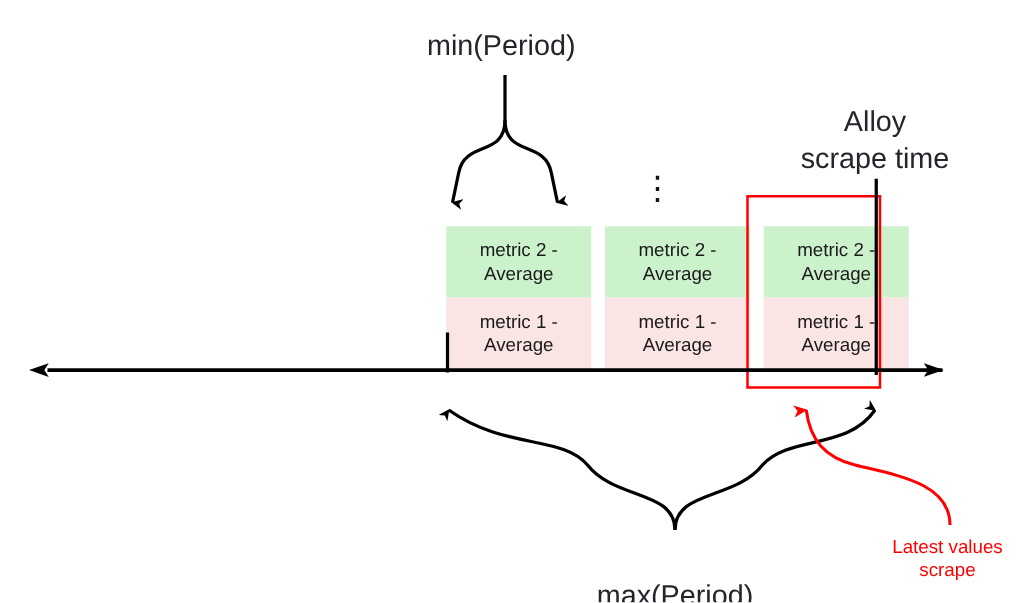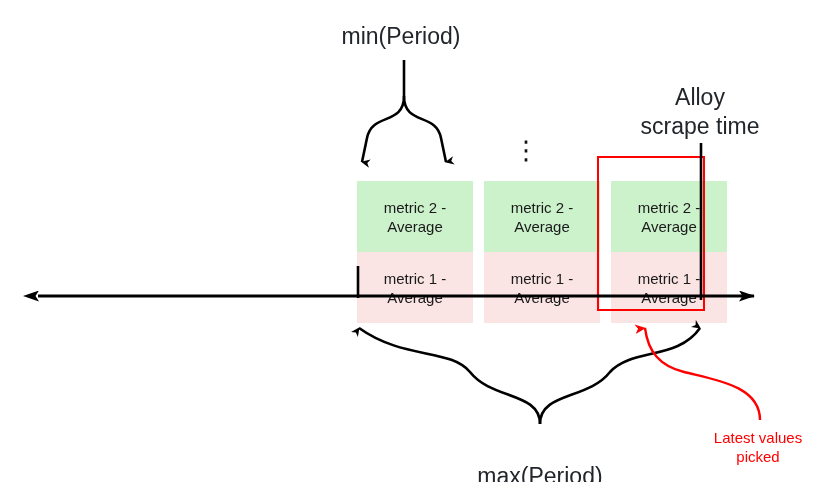--- a/index.html
+++ b/index.html
@@ -50,21 +50,21 @@
     line-height: 26px;
     letter-spacing: 0;
   }
   .period-col {
     position: absolute;
     width: 116px;
   }
   .cell {
     width: 100%;
     box-sizing: border-box;
-    height: 71px;
+    height: 57px;
     display: flex;
     align-items: center;
     justify-content: center;
     text-align: center;
     font-size: 15px;
     line-height: 19px;
     color: #1a1a1a;
     white-space: pre-line;
   }
   .cell-metric2 { background: #ccf2cc; }
@@ -97,21 +97,21 @@
   <div class="lbl" id="lbl-alloy">Alloy
 scrape time</div>
 
   <div class="lbl" id="lbl-min-period">min(Period)</div>
 
   <div class="lbl" id="lbl-max-period">max(Period)</div>
 
   <div id="lbl-t">T</div>
 
   <div id="lbl-latest">Latest values
-picked</div>
+scrape</div>
 
   <div class="ellipsis">⋮</div>
 
   <div class="period-col" id="col-1">
     <div class="cell cell-metric2">metric 2 -
 Average</div>
     <div class="cell cell-metric1">metric 1 -
 Average</div>
   </div>
 

